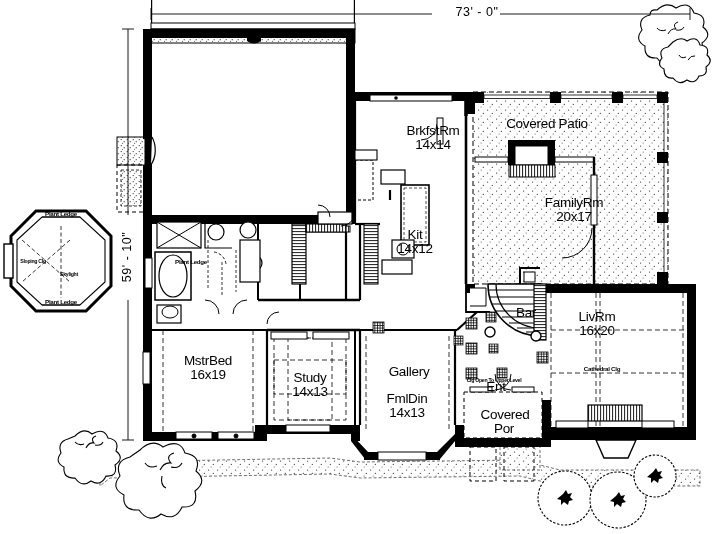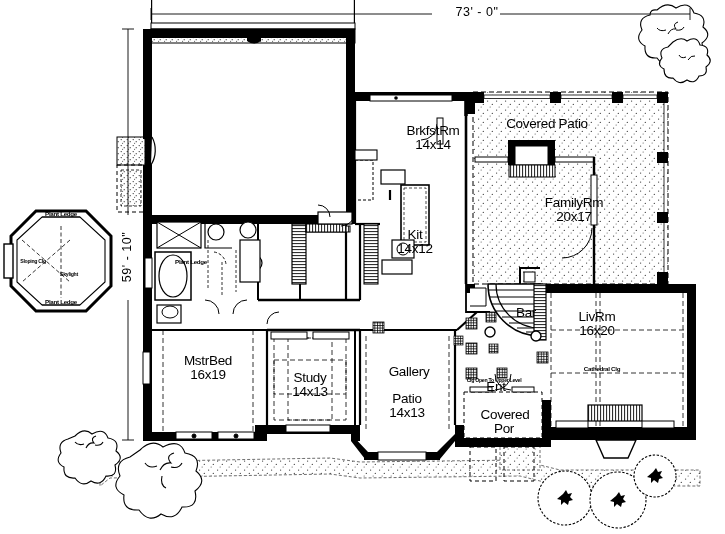--- a/index.html
+++ b/index.html
@@ -478,21 +478,21 @@
     <span class="nm">MstrBed</span>
     <span class="dim">16x19</span>
   </div>
 
   <div class="lbl lbl-room" style="left:310px; top:371px;">
     <span class="nm">Study</span>
     <span class="dim">14x13</span>
   </div>
 
   <div class="lbl lbl-room" style="left:407px; top:392px;">
-    <span class="nm">Patio</span>
+    <span class="nm">FmlDin</span>
     <span class="dim">14x13</span>
   </div>
 
   <div class="lbl lbl-room" style="left:547px; top:108px;margin-top:9px;">Covered Patio</div>
 
   <div class="lbl lbl-room" style="left:505px; top:408px;">Covered</div>
   <div class="lbl lbl-room" style="left:504px; top:422px;">Por</div>
 
   <div class="lbl lbl-room" style="left:409px; top:344px;margin-top:21px;">Gallery</div>
 

